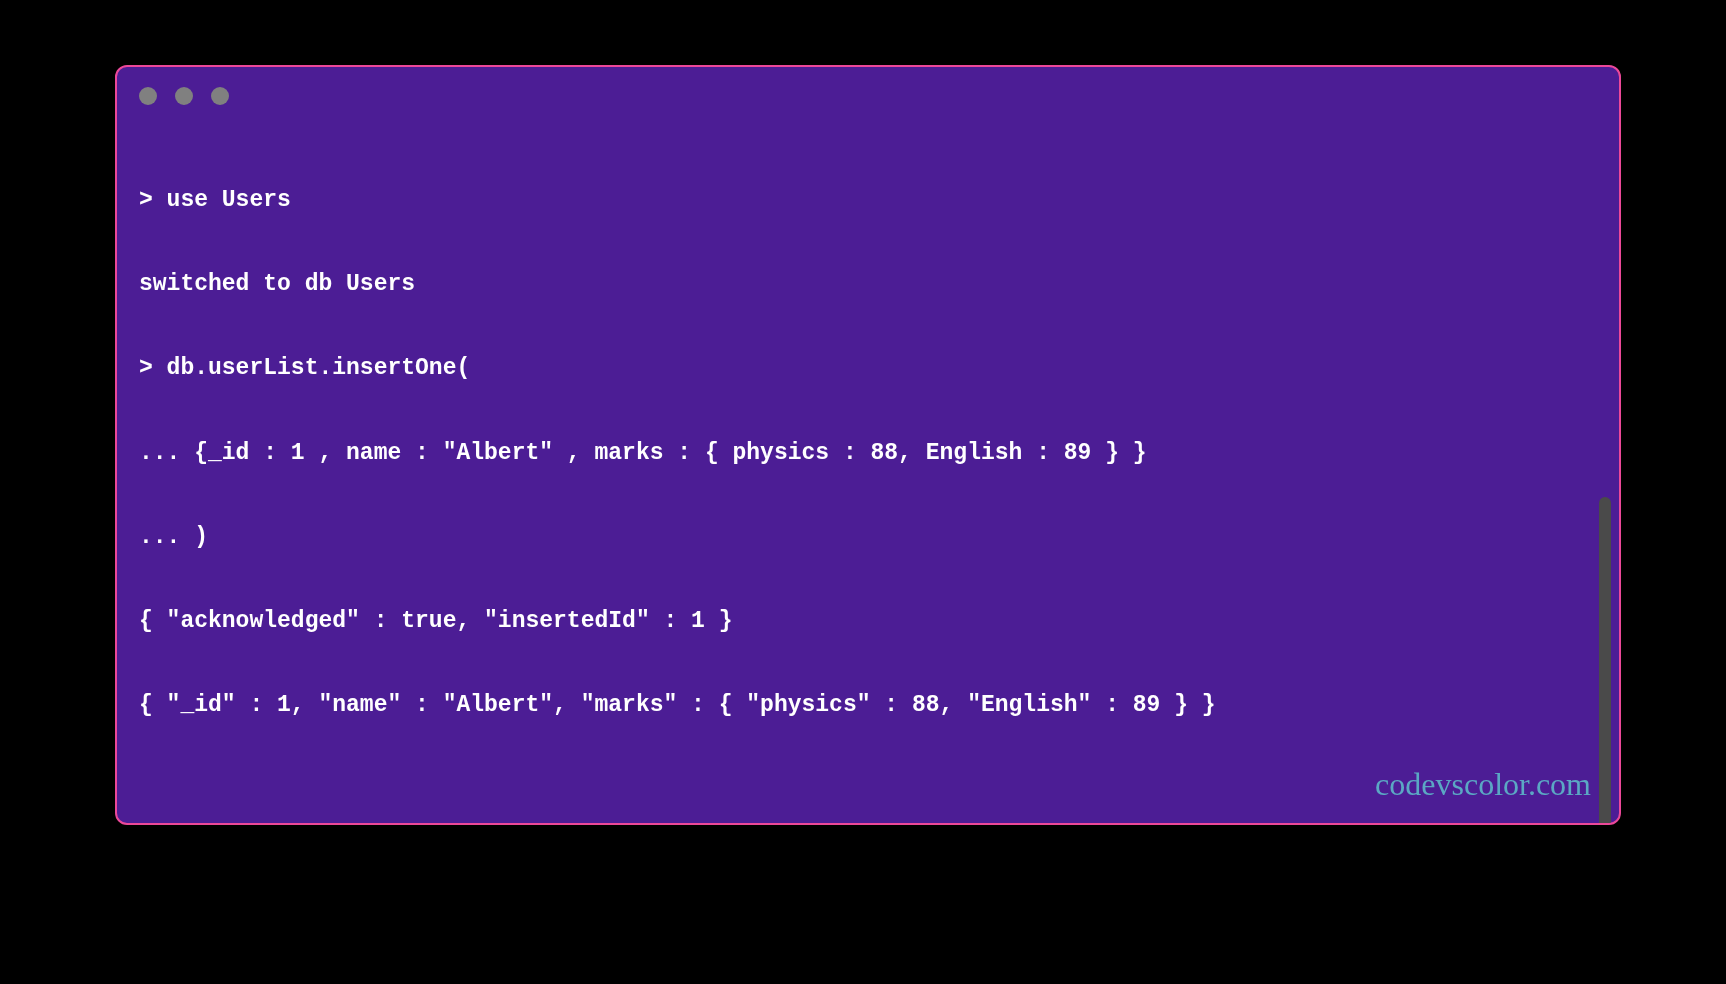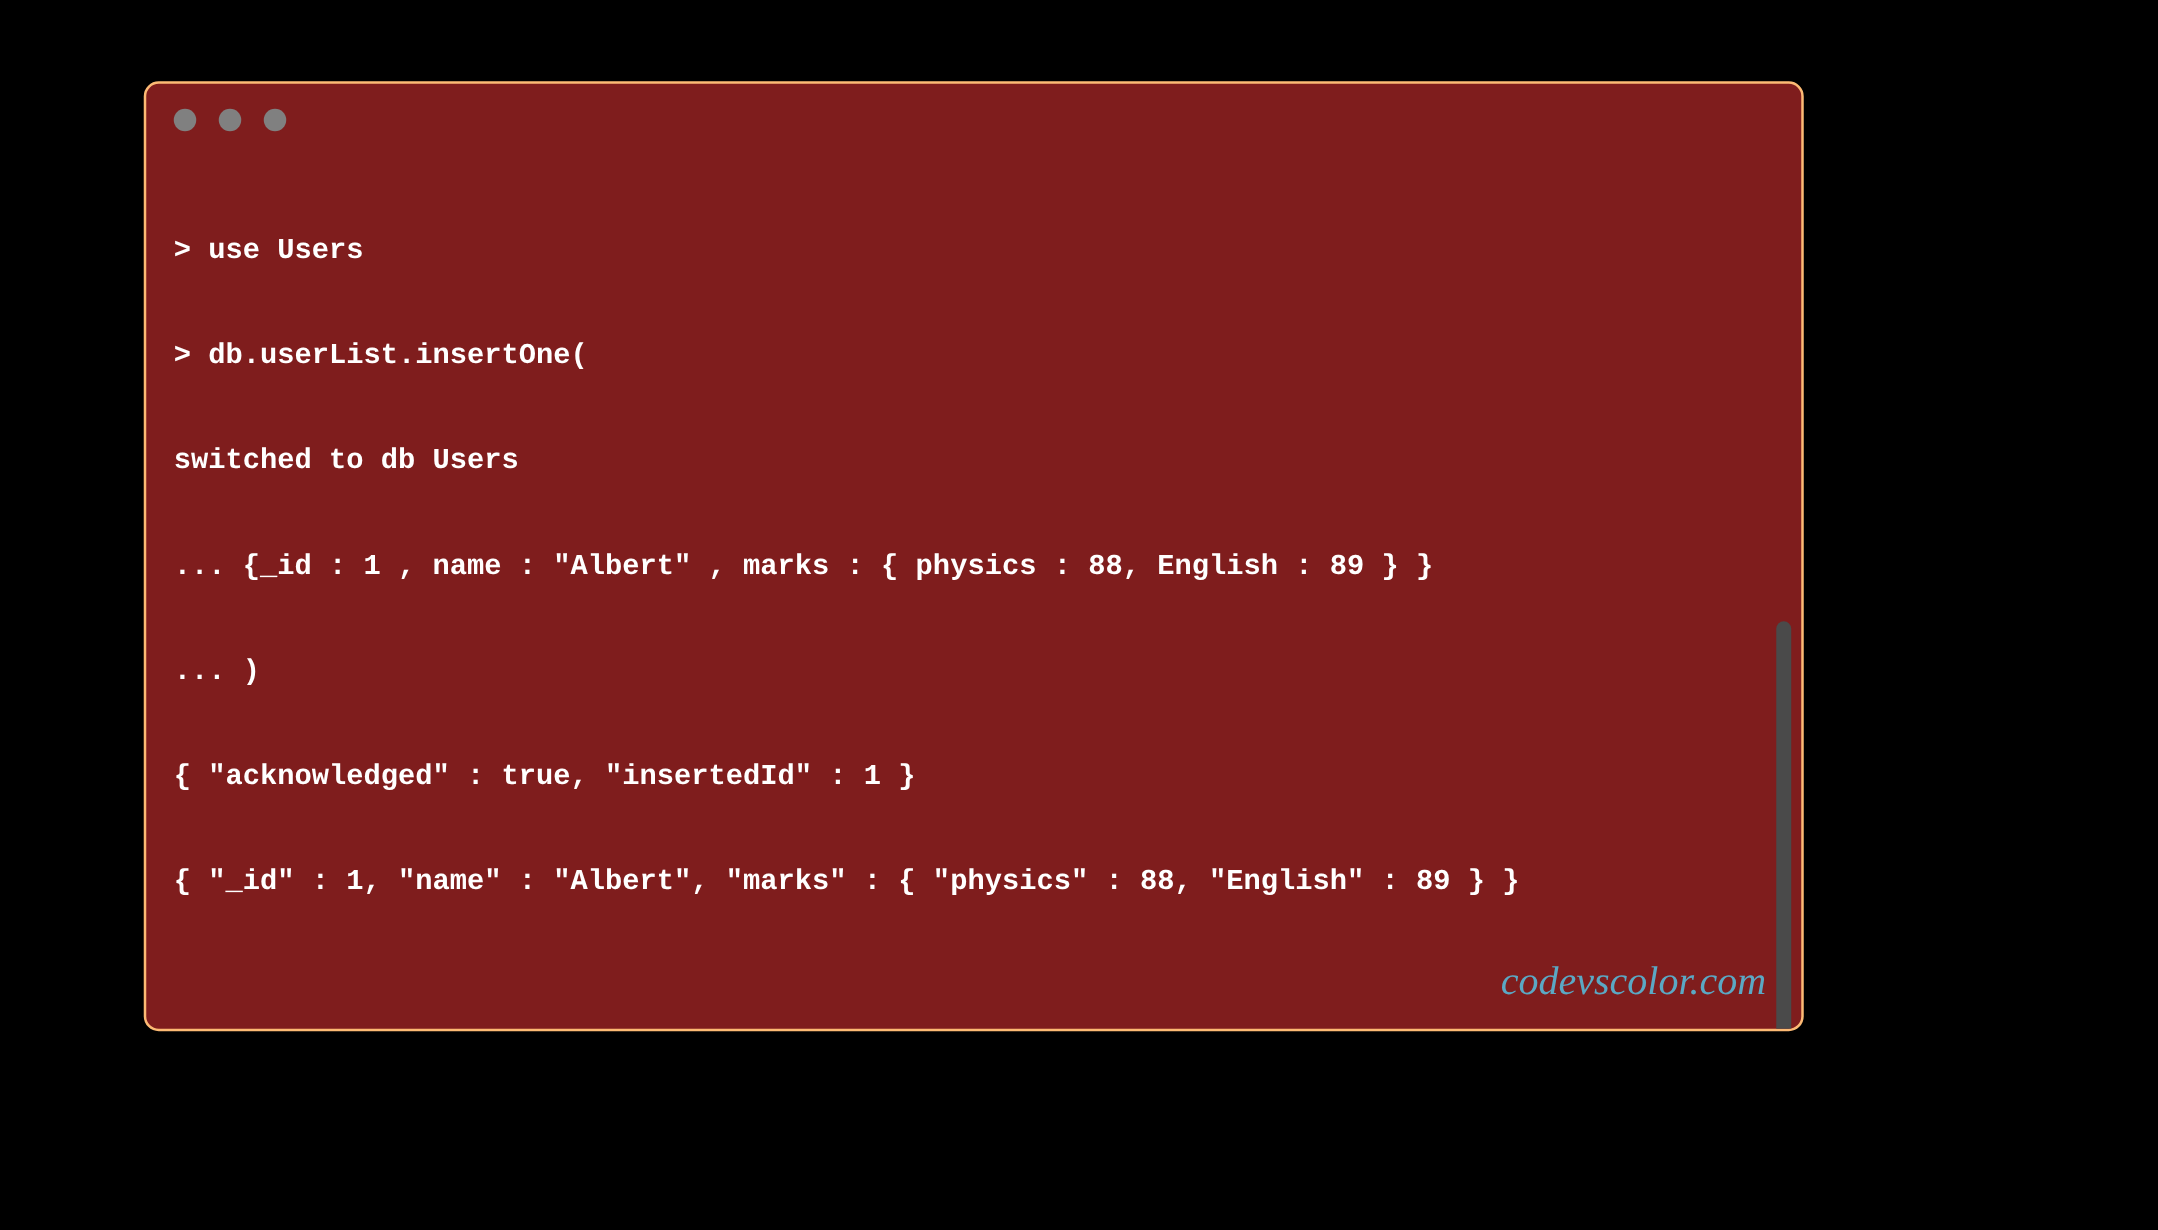--- a/index.html
+++ b/index.html
@@ -11,24 +11,24 @@
       background: #000000;
       width: 1726px;
       height: 984px;
       font-family: 'Menlo', 'Monaco', 'Courier New', monospace;
       position: relative;
     }
     .terminal-window {
       position: absolute;
       left: 115px;
       top: 65px;
-      width: 1328px;
+      width: 1506px;
       height: 760px;
-      background: #7f1d1d;
-      border: 2px solid #fdba74;
+      background: #4c1d95;
+      border: 2px solid #ec4899;
       border-radius: 12px;
       overflow: hidden;
     }
     .window-controls {
       display: flex;
       gap: 18px;
       padding: 20px 0 0 22px;
     }
     .window-dot {
       width: 18px;
@@ -57,37 +57,36 @@
       background: #4a4a4a;
       border-radius: 6px;
     }
     .watermark {
       position: absolute;
       right: 28px;
       bottom: 20px;
       color: #5ba8c4;
       font-family: 'Brush Script MT', cursive;
       font-size: 32px;
-      font-style: italic;
       font-weight: normal;
     }
   </style>
 </head>
 <body>
 
 <div class="terminal-window">
   <div class="window-controls">
     <div class="window-dot"></div>
     <div class="window-dot"></div>
     <div class="window-dot"></div>
   </div>
   <div class="terminal-content">
     <span class="terminal-line">&gt; use Users</span>
+    <span class="terminal-line">switched to db Users</span>
     <span class="terminal-line">&gt; db.userList.insertOne(</span>
-    <span class="terminal-line">switched to db Users</span>
     <span class="terminal-line">... {_id : 1 , name : "Albert" , marks : { physics : 88, English : 89 } }</span>
     <span class="terminal-line">... )</span>
     <span class="terminal-line">{ "acknowledged" : true, "insertedId" : 1 }</span>
     <span class="terminal-line">{ "_id" : 1, "name" : "Albert", "marks" : { "physics" : 88, "English" : 89 } }</span>
     
   </div>
   <div class="scrollbar"></div>
   <div class="watermark">codevscolor.com</div>
 </div>
 

